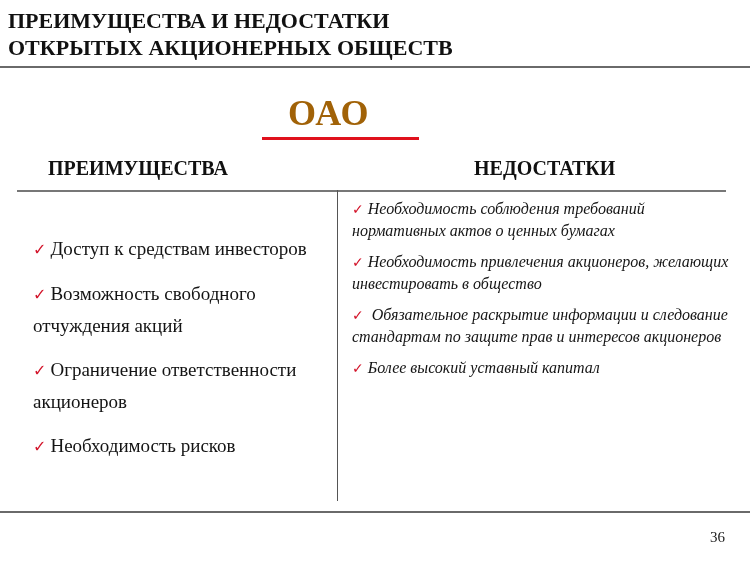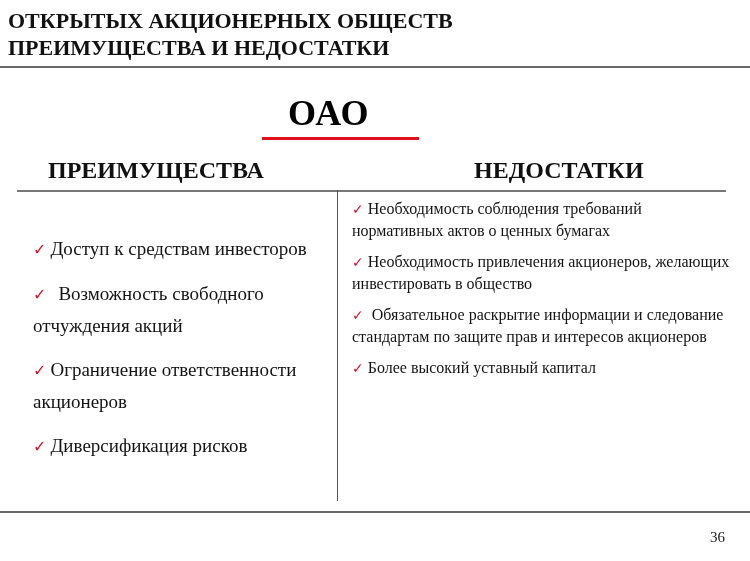--- a/index.html
+++ b/index.html
@@ -6,64 +6,64 @@
   body {
     width:750px; height:561px; background:#ffffff; position:relative; overflow:hidden;
     font-family: "Liberation Serif", "DejaVu Serif", serif; color:#141414;
   }
   .title {
     position:absolute; left:8px; top:7px; font-weight:bold; font-size:22px; line-height:27px;
     color:#111;
   }
   .hr-top { position:absolute; left:0; top:66px; width:750px; height:2px; background:#6a6a6a; }
   .oao {
-    position:absolute; left:288px; top:92px; font-size:36px; font-weight:bold; color:#000000;
+    position:absolute; left:288px; top:92px; font-size:36px; font-weight:bold; color:#a16207;
     letter-spacing:1px;
   }
   .oao-line { position:absolute; left:262px; top:137px; width:157px; height:3px; background:#e0111d; }
   .col-head {
-    position:absolute; top:157px; font-weight:bold; font-size:24px; color:#111;
+    position:absolute; top:157px; font-weight:bold; font-size:20px; color:#111;
   }
   .hr-mid { position:absolute; left:17px; top:190px; width:709px; height:2px; background:#777; }
   .vline { position:absolute; left:337px; top:190px; width:1px; height:311px; background:#555; }
   .hr-bot { position:absolute; left:0; top:511px; width:750px; height:2px; background:#6a6a6a; }
   .list { position:absolute; margin:0; padding:0; list-style:none; }
   .list li { position:relative; }
   .check { color:#d3142a; font-family:"DejaVu Sans", sans-serif; margin-right:4px; }
   .left-list { left:33px; top:233px; width:320px; font-size:19px; line-height:31px; }
   .left-list li { margin-bottom:13px; }
-  .right-list { left:352px; top:198px; width:380px; font-size:16px; line-height:22px; }
+  .right-list { left:352px; top:198px; width:380px; font-size:16px; line-height:22px;font-style:italic; }
   .right-list li { margin-bottom:9px; }
   .right-list .check { font-size:14px; }
   .left-list .check { font-size:16px; }
   .page-num { position:absolute; left:710px; top:529px; font-size:15px; color:#222; }
 </style>
 </head>
 <body>
 
 <div class="title">
+  <div>ПРЕИМУЩЕСТВА И НЕДОСТАТКИ</div>
   <div>ОТКРЫТЫХ АКЦИОНЕРНЫХ ОБЩЕСТВ</div>
-  <div>ПРЕИМУЩЕСТВА И НЕДОСТАТКИ</div>
 </div>
 <div class="hr-top"></div>
 
 <div class="oao">ОАО</div>
 <div class="oao-line"></div>
 
 <div class="col-head" style="left:48px;">ПРЕИМУЩЕСТВА</div>
 <div class="col-head" style="left:474px;">НЕДОСТАТКИ</div>
 
 <div class="hr-mid"></div>
 <div class="vline"></div>
 
 <ul class="list left-list">
   <li><span class="check">✓</span><span>Доступ к средствам инвесторов</span></li>
-  <li><span class="check">✓</span><span style="display:inline;margin-left:8px;">Возможность свободного отчуждения акций</span></li>
+  <li><span class="check">✓</span><span style="display:inline;">Возможность свободного отчуждения акций</span></li>
   <li><span class="check">✓</span><span>Ограничение ответственности акционеров</span></li>
-  <li><span class="check">✓</span><span>Диверсификация рисков</span></li>
+  <li><span class="check">✓</span><span>Необходимость рисков</span></li>
 </ul>
 
 <ul class="list right-list">
   <li><span class="check">✓</span><span>Необходимость соблюдения требований нормативных актов о ценных бумагах</span></li>
   <li><span class="check">✓</span><span>Необходимость привлечения акционеров, желающих инвестировать в общество</span></li>
   <li><span class="check">✓</span><span> Обязательное раскрытие информации и следование стандартам по защите прав и интересов акционеров</span></li>
   <li><span class="check">✓</span><span>Более высокий уставный капитал</span></li>
 </ul>
 
 <div class="hr-bot"></div>

